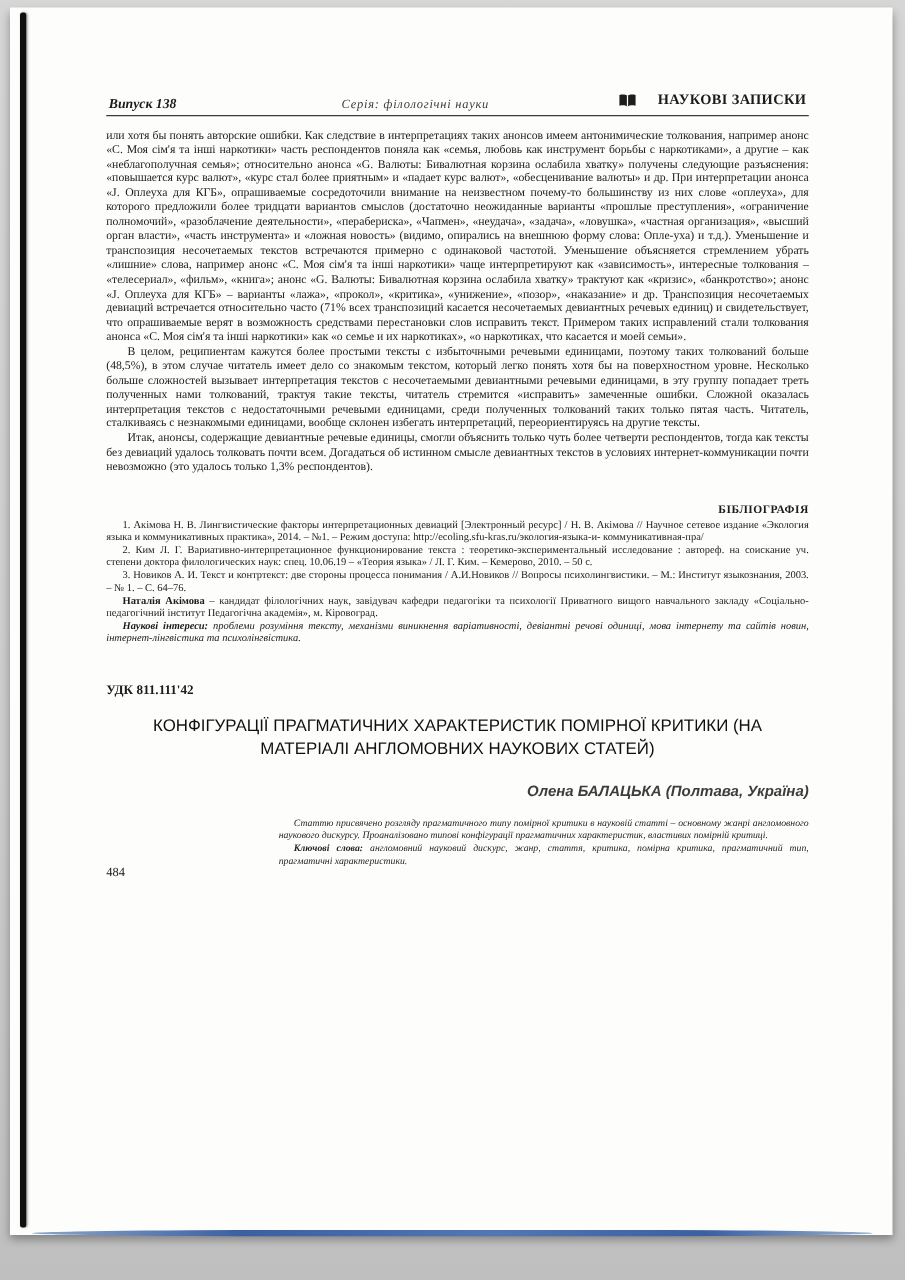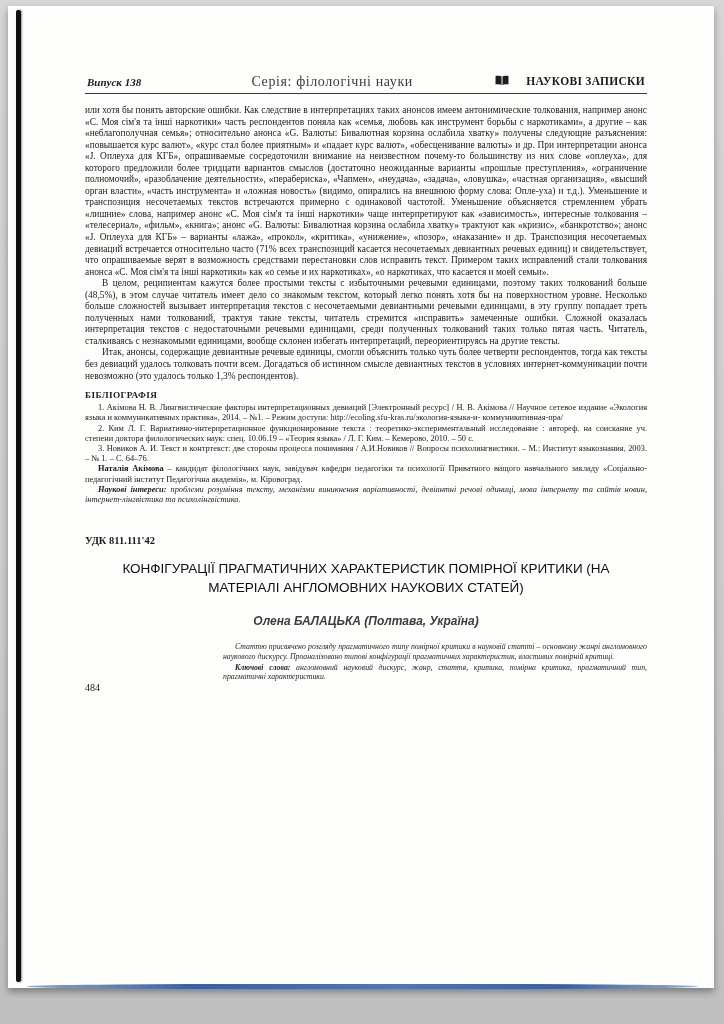--- a/index.html
+++ b/index.html
@@ -33,48 +33,48 @@
     color: #1b1b1b;
   }
   
   .running-head {
     display: flex; justify-content: space-between; align-items: baseline;
     padding: 0 2px 3px 2px;
     border-bottom: 1.6px solid #3a3a3a;
     margin-bottom: 11px;
   }
   .issue { font-weight: bold; font-style: italic; font-size: 11px; }
-  .series { font-size: 14px; color: #3c3c3c; letter-spacing: 0.6px; padding-left: 28px; }
+  .series { font-style: italic; font-size: 10px; color: #3c3c3c; letter-spacing: 0.6px; padding-left: 28px; }
   .journal { font-weight: bold; font-size: 11.5px; letter-spacing: 0.3px; display: inline-flex; align-items: center; gap: 17px; }
   .book-icon { display: inline-block; }
   
   .body-text {
     margin: 0; font-size: 9.4px; line-height: 11.55px;
     text-align: justify; text-indent: 17px;
   }
   .body-text.no-indent { text-indent: 0; }
   .section-heading {
-    margin: 8px 0 3px 0; text-align: left;
+    margin: 21px 0 3px 0; text-align: right;
     font-size: 9.2px; font-weight: bold; letter-spacing: 0.4px;
   }
   .bib-item, .bio, .interests {
     margin: 0; font-size: 8.4px; line-height: 10.2px;
     text-align: justify; text-indent: 13px;
   }
   .interests { font-style: italic; }
   .udc { margin: 30px 0 0 0; font-weight: bold; font-size: 10.5px; }
   .title {
     font-family: "Liberation Sans", "DejaVu Sans", sans-serif;
     font-size: 13.5px; line-height: 18.5px; font-weight: normal;
     text-align: center; margin: 14px auto 0 auto; width: 97%; color: #101010;
   }
   .author-line {
     font-family: "Liberation Sans", "DejaVu Sans", sans-serif;
     font-size: 12px; font-weight: bold; font-style: italic;
-    text-align: center; color: #3d3d3d; margin: 17px 0 0 0;
+    text-align: right; color: #3d3d3d; margin: 17px 0 0 0;
   }
   .abstract, .keywords {
     margin: 0 0 0 138px; font-size: 7.8px; line-height: 9.7px;
     font-style: italic; text-align: justify; text-indent: 12px; color: #242424;
   }
   .abstract { margin-top: 14px; }
   .keywords { margin-top: 1px; }
   .page-number { font-size: 10px; }
 </style>
 </head>

